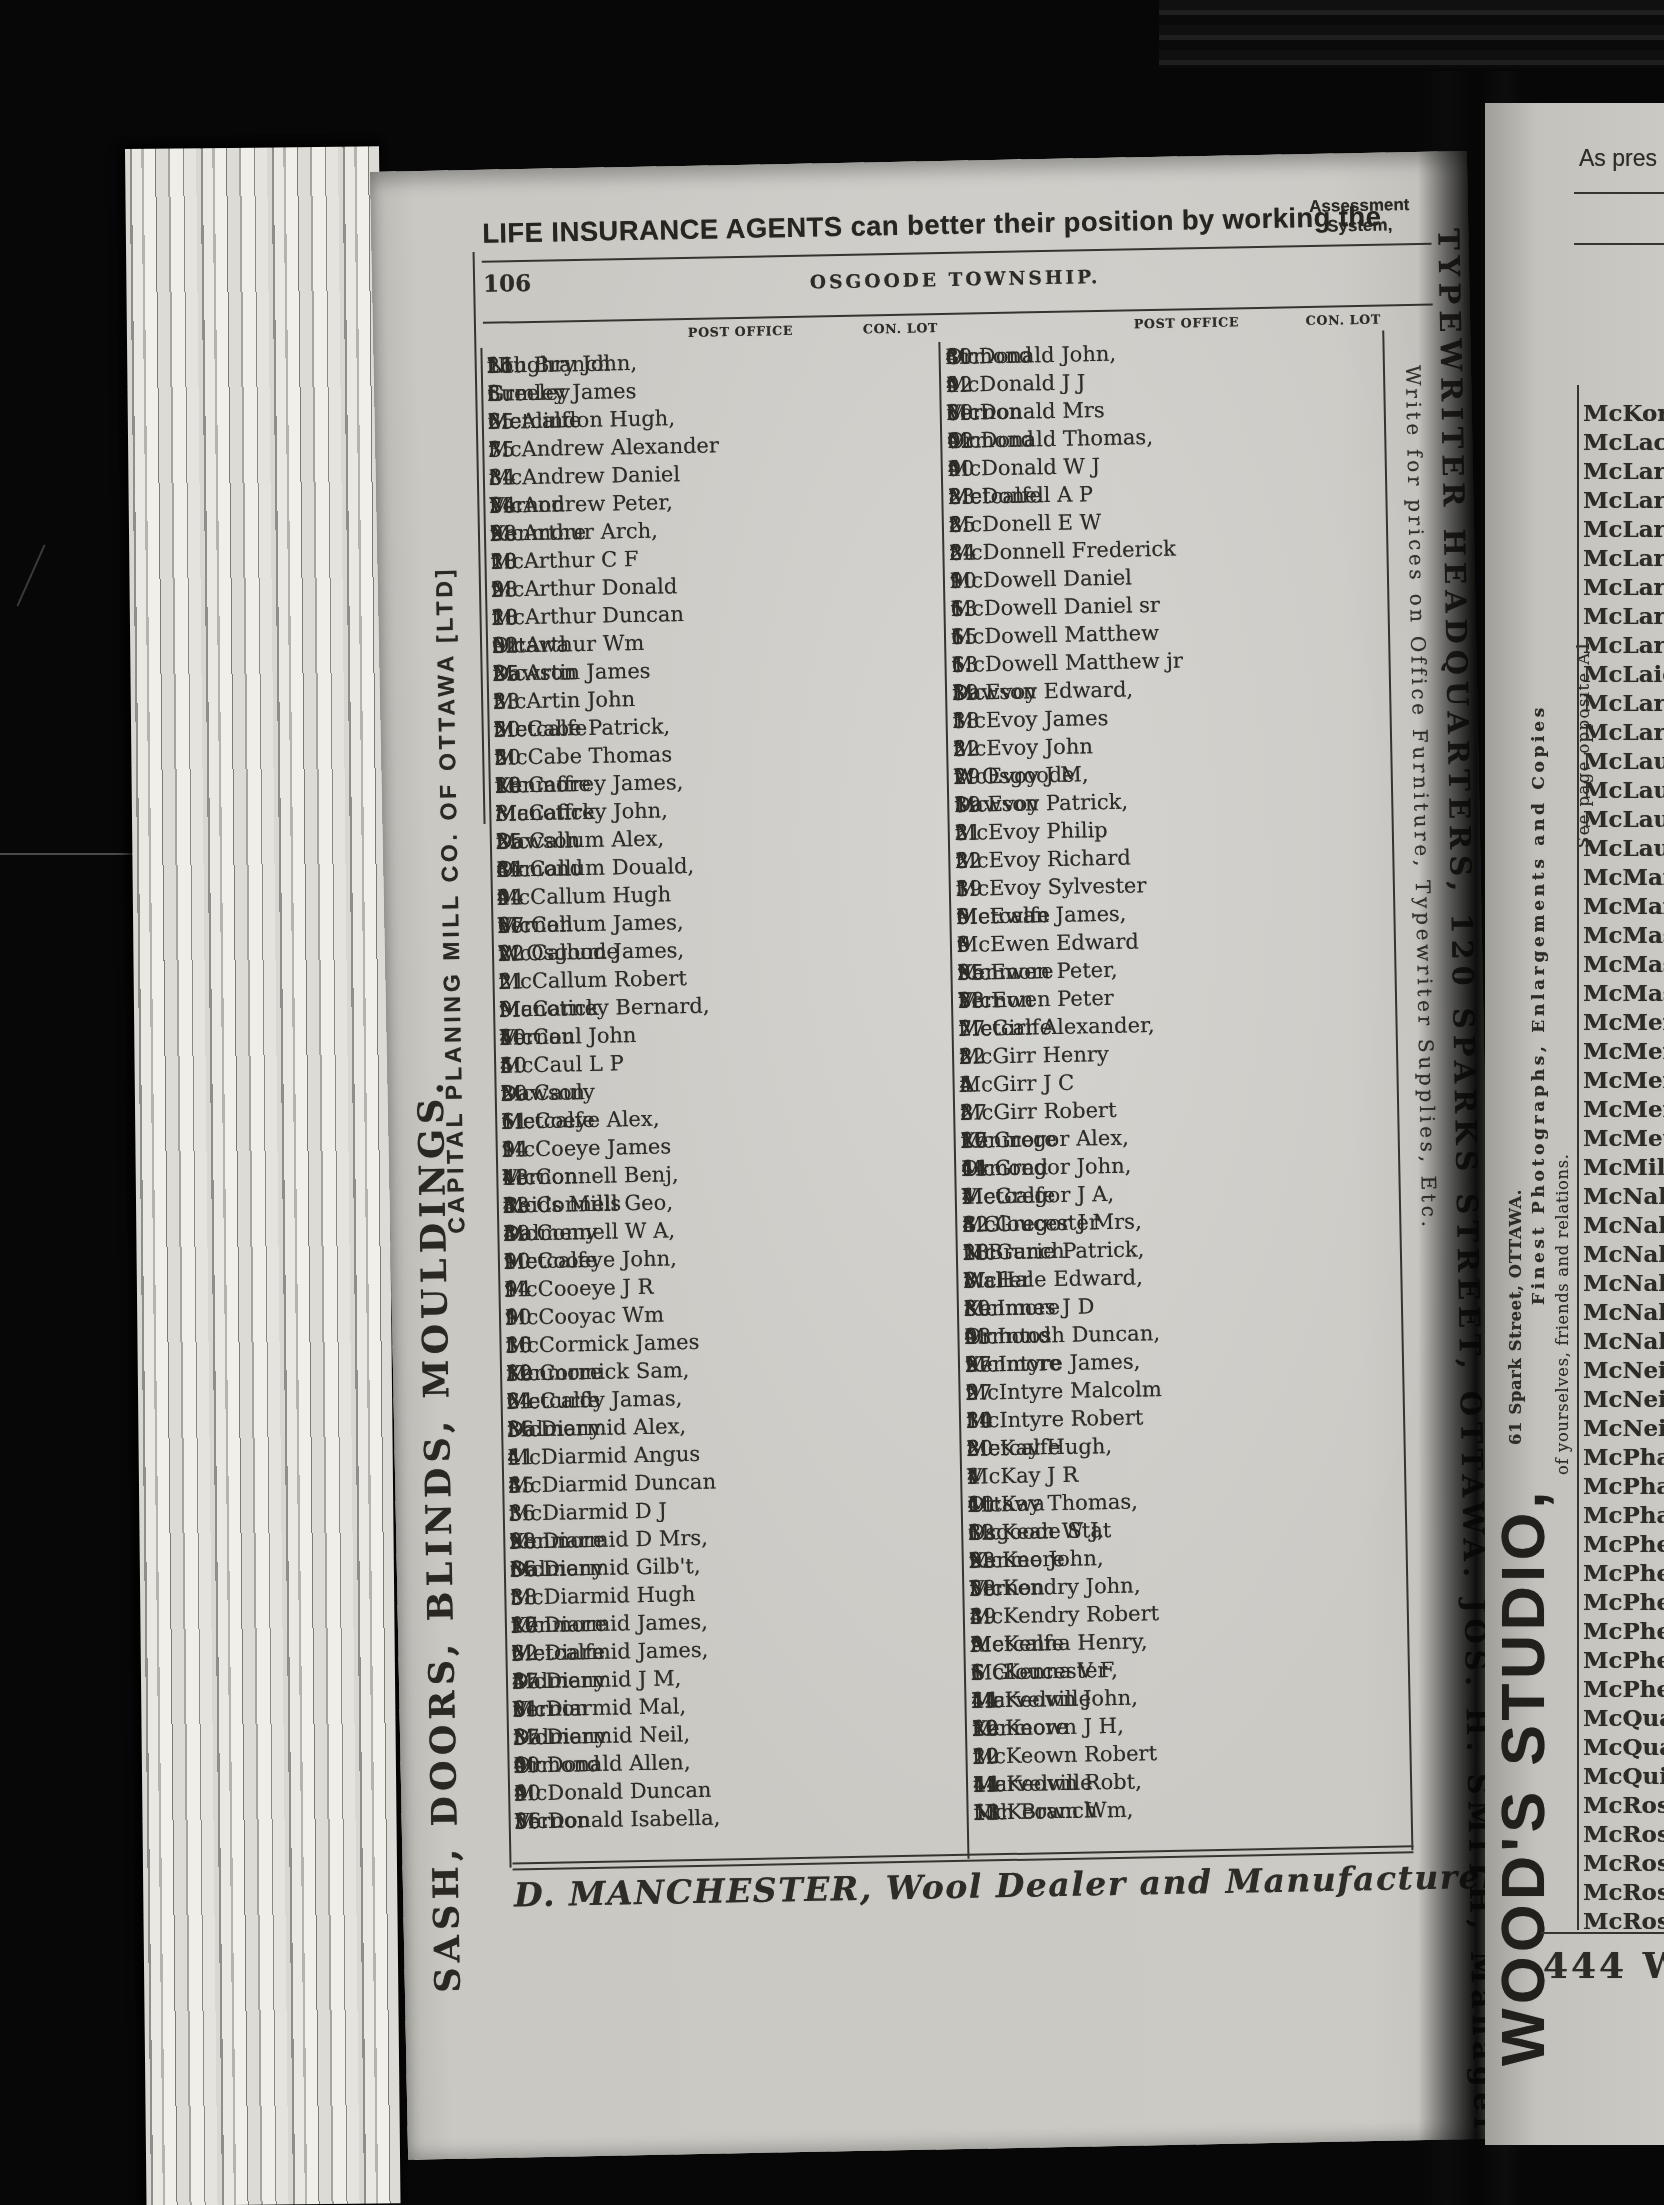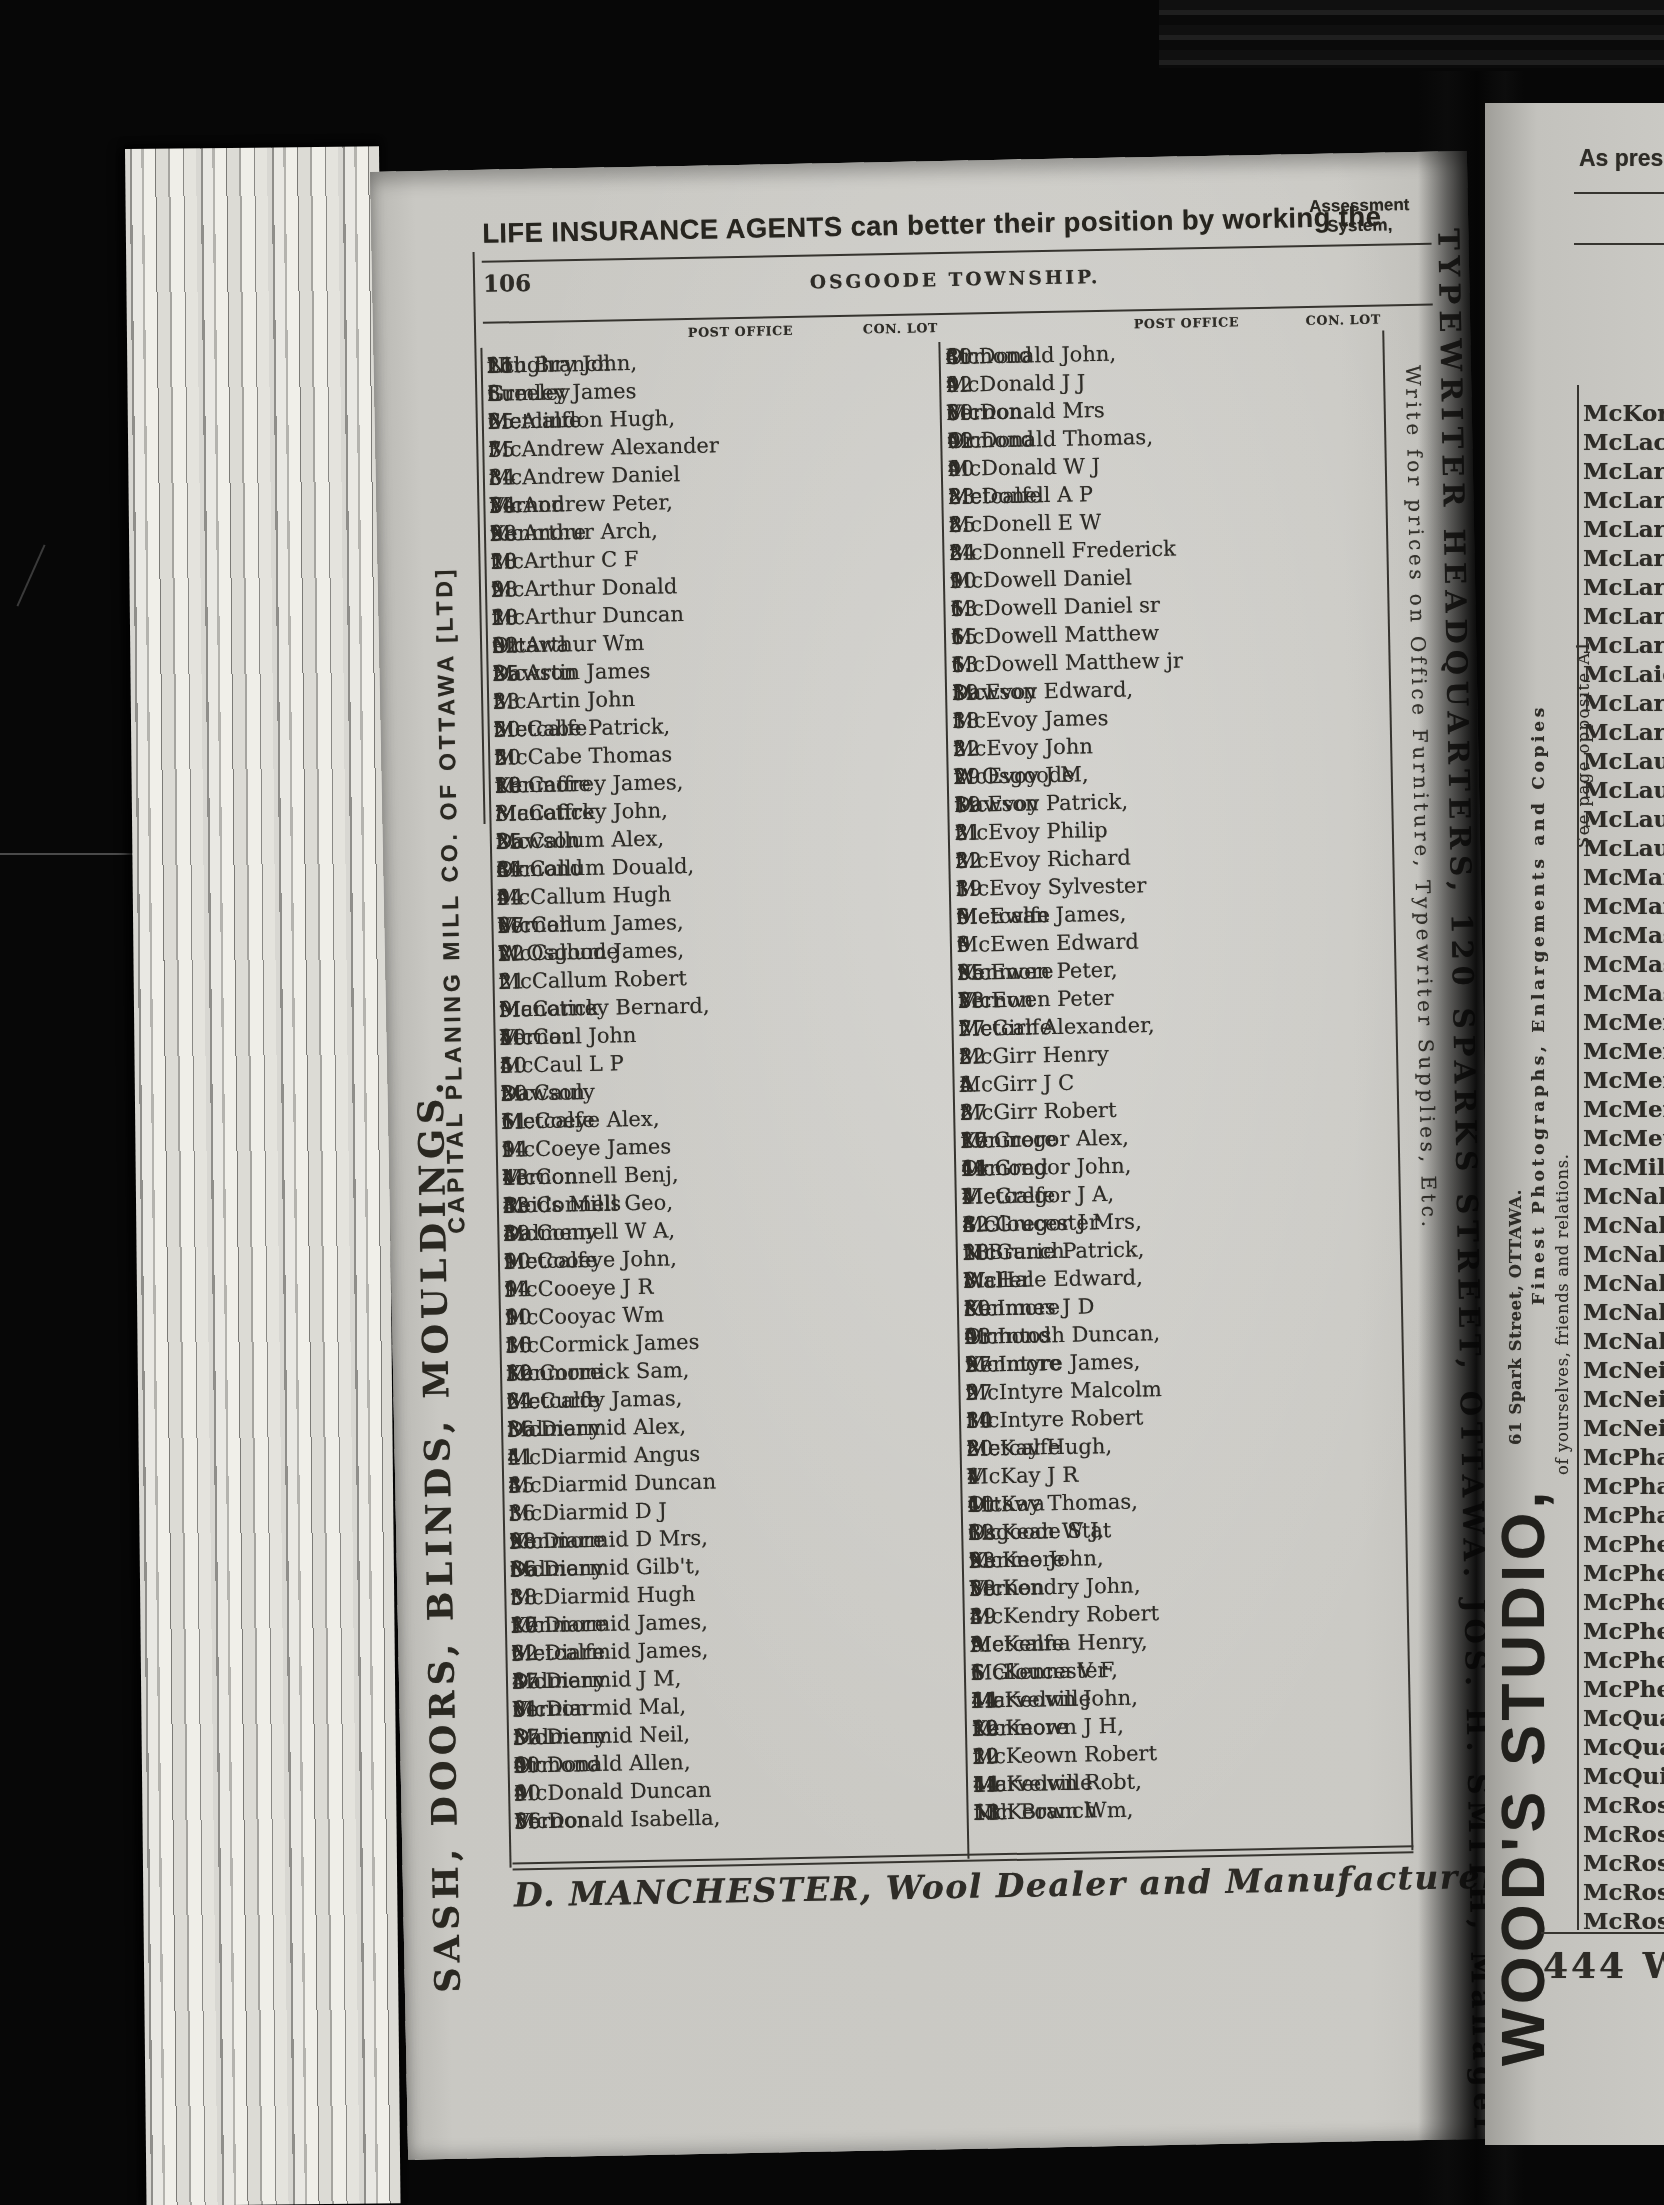--- a/index.html
+++ b/index.html
@@ -69,21 +69,21 @@
   
   .gutter{position:absolute;left:1418px;top:71px;width:106px;height:2134px;
     background:linear-gradient(90deg,rgba(0,0,0,0) 0%,rgba(15,15,15,.55) 28%,rgba(5,5,5,.95) 55%,rgba(20,20,20,.45) 82%,rgba(0,0,0,0) 100%);}
   
   .page2{
     position:absolute;left:1485px;top:103px;width:180px;height:2042px;
     background:linear-gradient(90deg,#9f9e99 0,#c3c2bd 52px,#cac9c4 180px),#c6c5c0;
     color:#2e2c27;
   }
   .page2 *{position:absolute;}
-  .p2head{left:94px;top:42px;font-family:"Liberation Sans",sans-serif;font-weight:bold;font-size:23px;white-space:nowrap;}
+  .p2head{left:94px;top:42px;font-family:"Liberation Sans",sans-serif;font-weight:normal;font-size:23px;white-space:nowrap;}
   .p2rule{background:#36342f;}
   .p2names{left:98px;top:296px;width:223px;}
   .p2names .n{position:relative;height:29px;font-size:23px;font-weight:bold;white-space:nowrap;}
   .woods{left:3px;top:1963px;font-family:"Liberation Sans",sans-serif;font-weight:bold;
     font-size:61px;letter-spacing:4.5px;color:#21201c;}
   .spark{left:21px;top:1342px;font-size:16.3px;font-weight:bold;letter-spacing:0.7px;}
   .yours{left:68px;top:1372px;font-size:16.3px;letter-spacing:0.7px;}
   .finest{left:43px;top:1202px;font-size:17px;font-weight:bold;letter-spacing:3.7px;}
   .seepage{left:89px;top:745px;font-size:16.3px;letter-spacing:1.5px;}
   .p2bottom{left:58px;top:1841px;font-size:36px;font-weight:bold;letter-spacing:3px;white-space:nowrap;}

